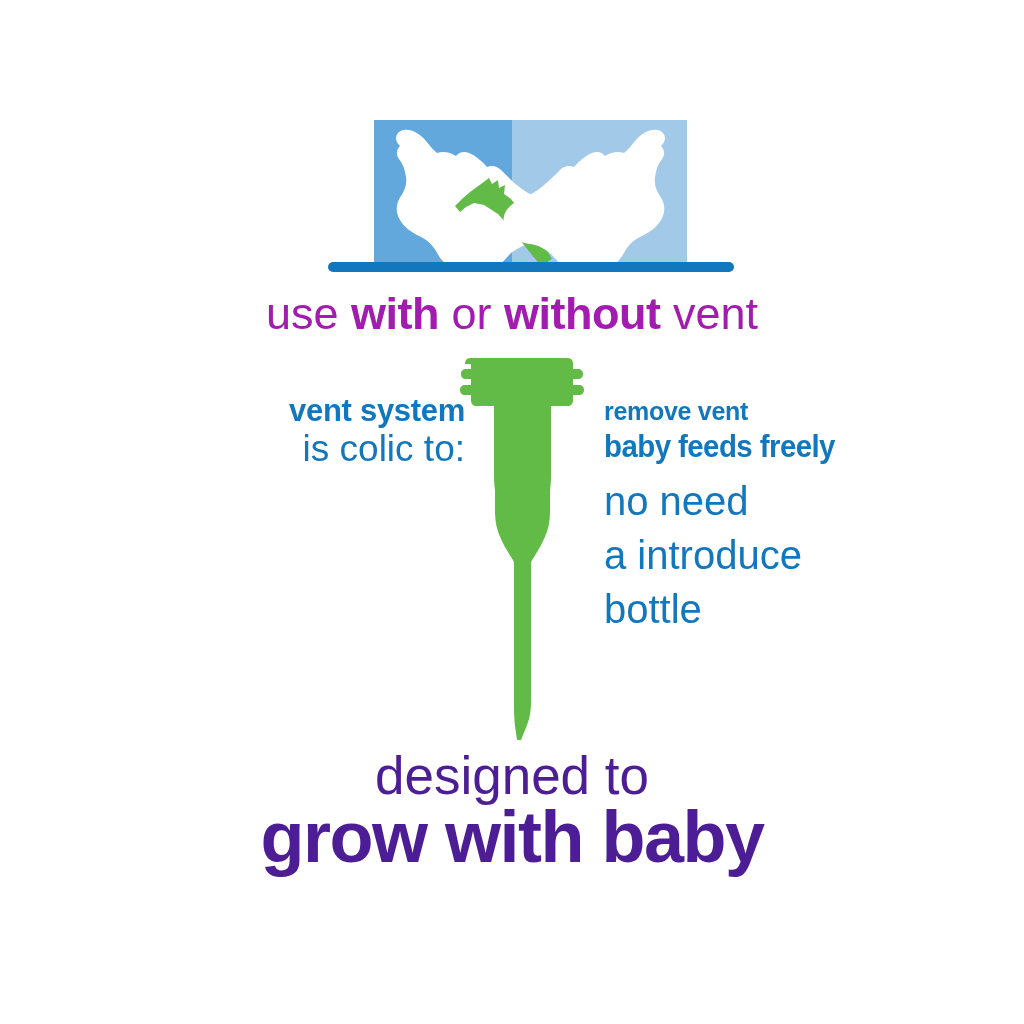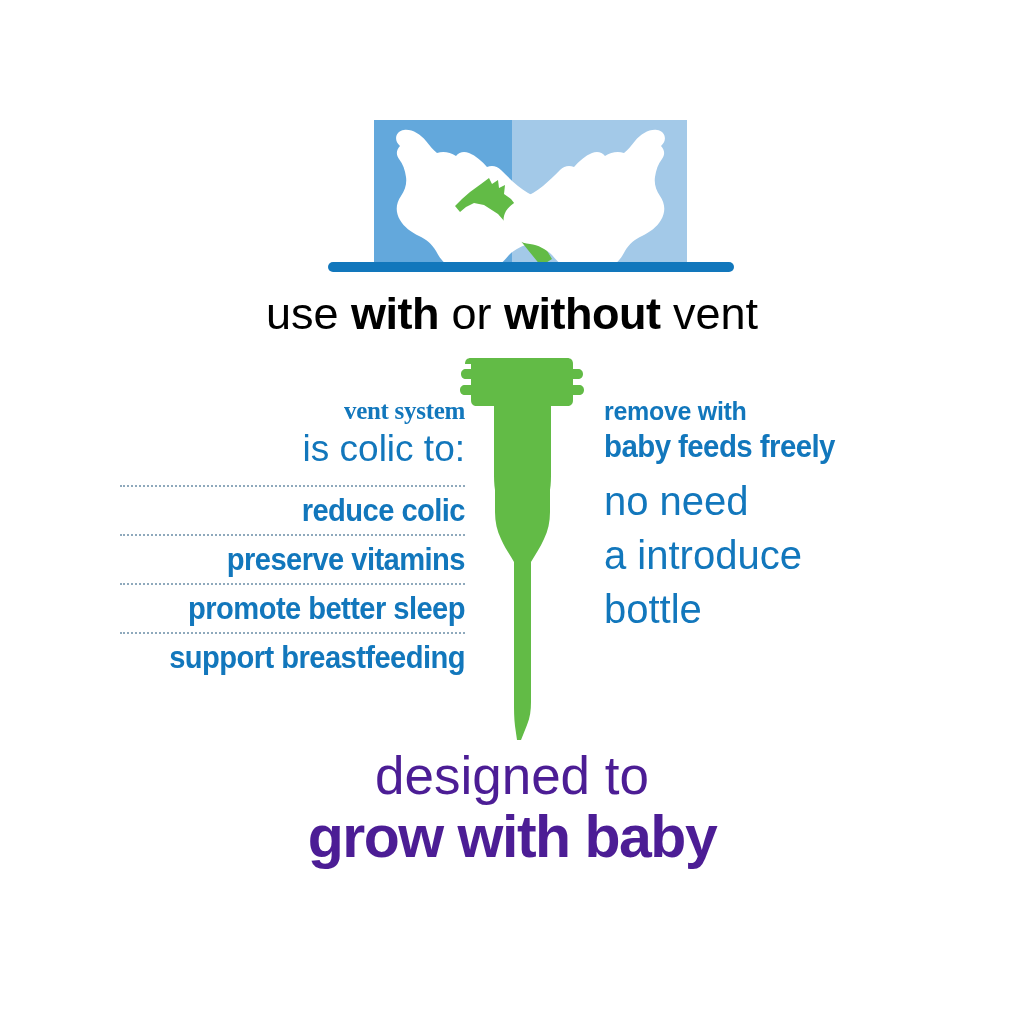--- a/index.html
+++ b/index.html
@@ -33,21 +33,21 @@
 
   
   .headline {
     position: absolute;
     left: 0;
     top: 288px;
     width: 1024px;
     text-align: center;
     font-size: 45px;
     line-height: 52px;
-    color: #000000;
+    color: #a21caf;
     white-space: nowrap;
   }
   .thin   { font-weight: 300; letter-spacing: 0px; }
   .heavy  { font-weight: 700; letter-spacing: -0.5px; }
 
   
   .vent-wrap {
     position: absolute;
     left: 439px;
     top: 352px;
@@ -58,25 +58,24 @@
   
   .col-left {
     position: absolute;
     left: 120px;
     top: 396px;
     width: 345px;
     text-align: right;
     color: #1277BC;
   }
   .col-left .kicker {
-    font-size: 25px;
+    font-size: 31px;
     font-weight: 700;
     line-height: 30px;
     letter-spacing: -0.3px;
-    font-family: Liberation Serif, serif;
   }
   .col-left .sub {
     font-size: 37px;
     font-weight: 300;
     line-height: 44px;
     letter-spacing: 0px;
     margin-top: 1px;
   }
   .benefit-list {
     margin-top: 14px;
@@ -139,21 +138,21 @@
     text-align: center;
     color: #4c1d95;
   }
   .footer .line1 {
     font-size: 53px;
     font-weight: 300;
     line-height: 60px;
     letter-spacing: 0px;
   }
   .footer .line2 {
-    font-size: 59px;
+    font-size: 72px;
     font-weight: 700;
     line-height: 66px;
     letter-spacing: -1.5px;
     margin-top: -2px;
   }
 </style>
 </head>
 <body>
 
 <div id="infographic">
@@ -307,34 +306,24 @@
         C 22 19 24 17 27 17
         L 32 17
         L 32 12 Z"></path>
     </svg>
   </div>
 
   <div class="col-left">
     <div class="kicker">vent system</div>
     <div class="sub">is colic to:</div>
 
-    <div class="benefit-list">
-      <div class="dotted"></div>
-      <div class="benefit">reduce colic</div>
-      <div class="dotted"></div>
-      <div class="benefit">preserve vitamins</div>
-      <div class="dotted"></div>
-      <div class="benefit">promote better sleep</div>
-      <div class="dotted"></div>
-      <div class="benefit">support breastfeeding</div>
-    </div>
   </div>
 
   <div class="col-right">
-    <div class="kicker">remove with</div>
+    <div class="kicker">remove vent</div>
     <div class="bold-line">baby feeds freely</div>
     <div class="light-block">
       <div>no need</div>
       <div>a introduce</div>
       <div>bottle</div>
     </div>
   </div>
 
   <div class="footer">
     <div class="line1">designed to</div>

